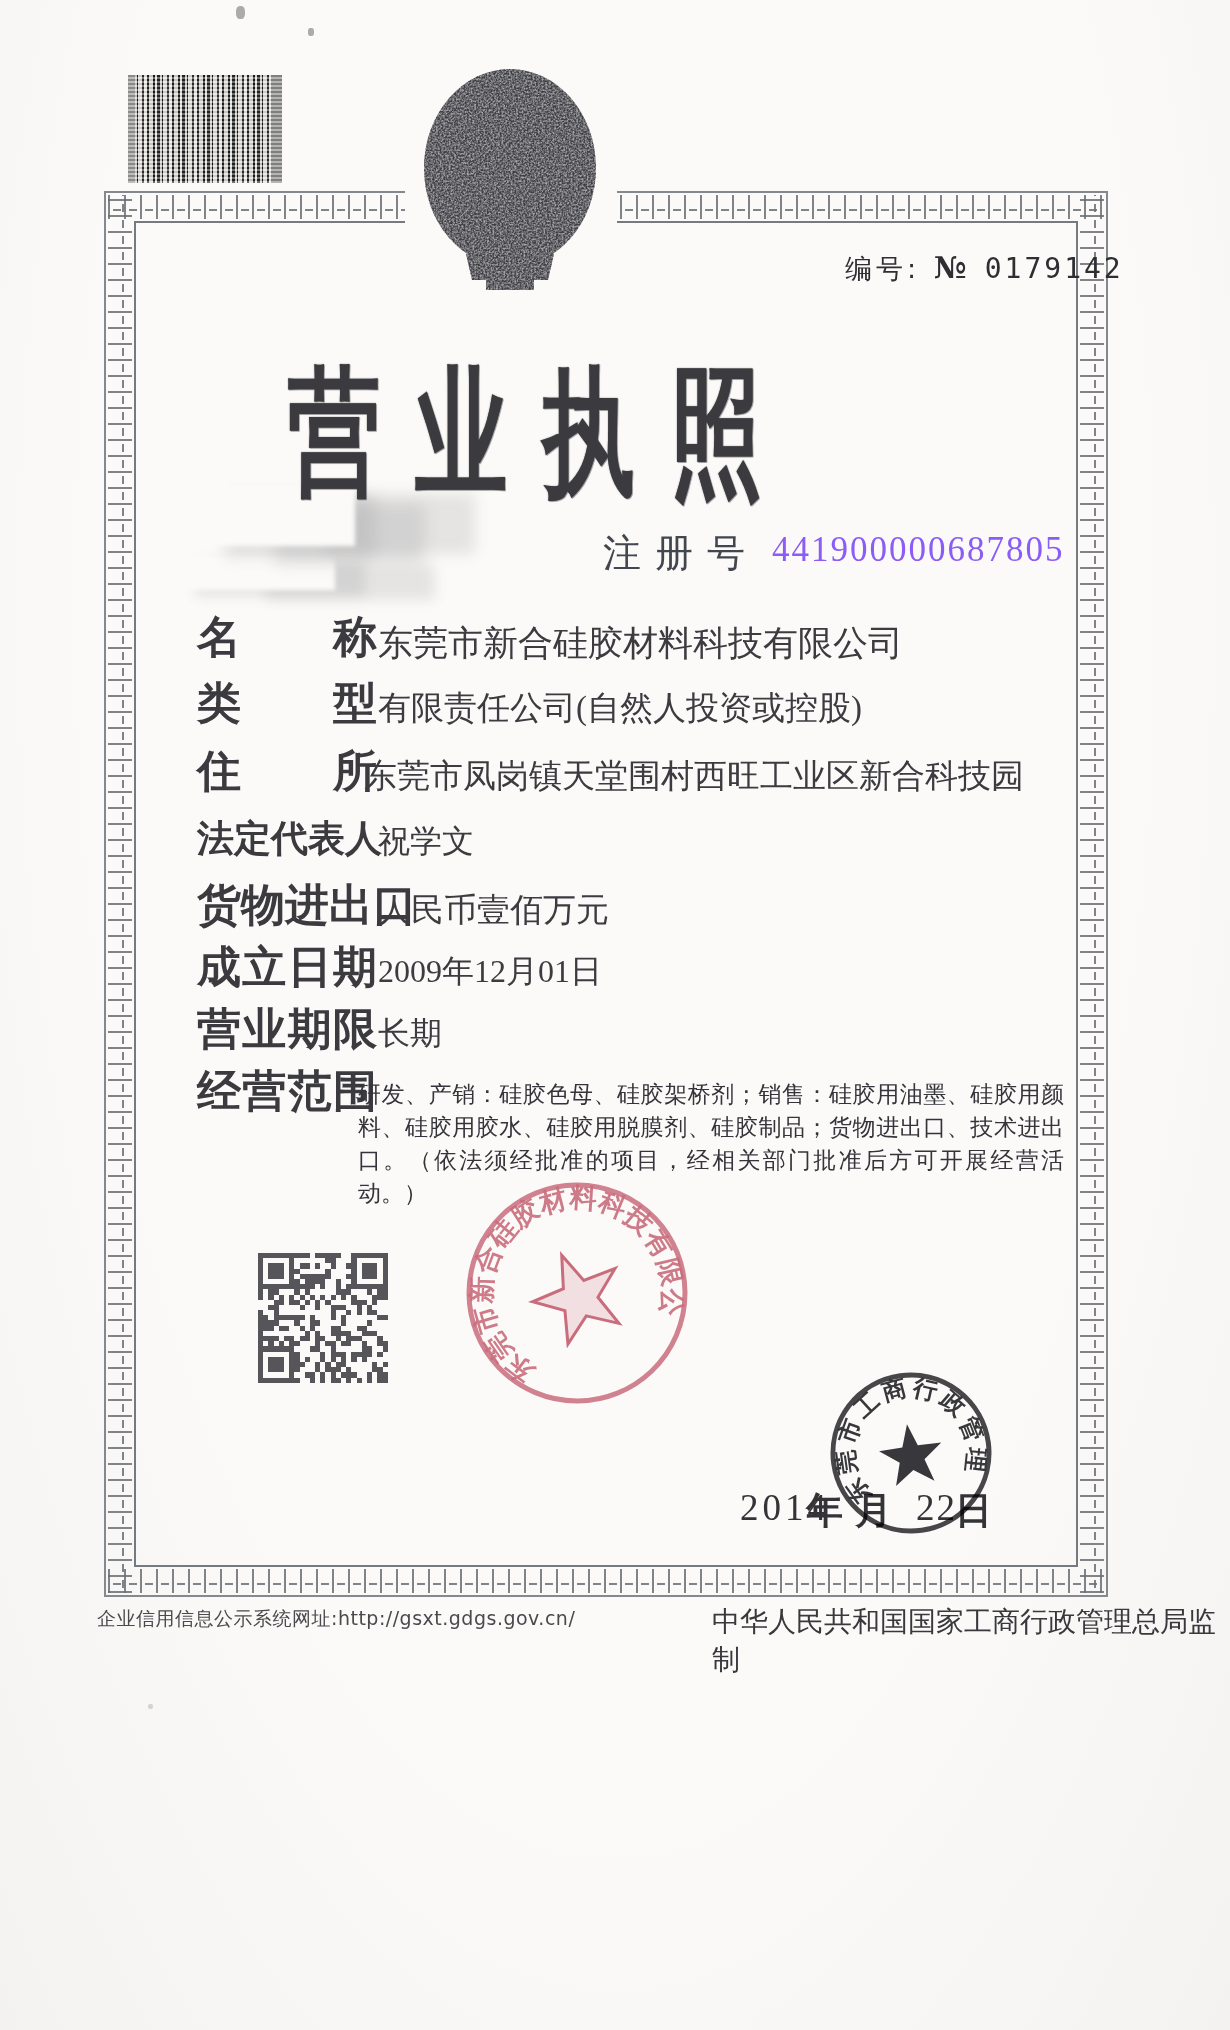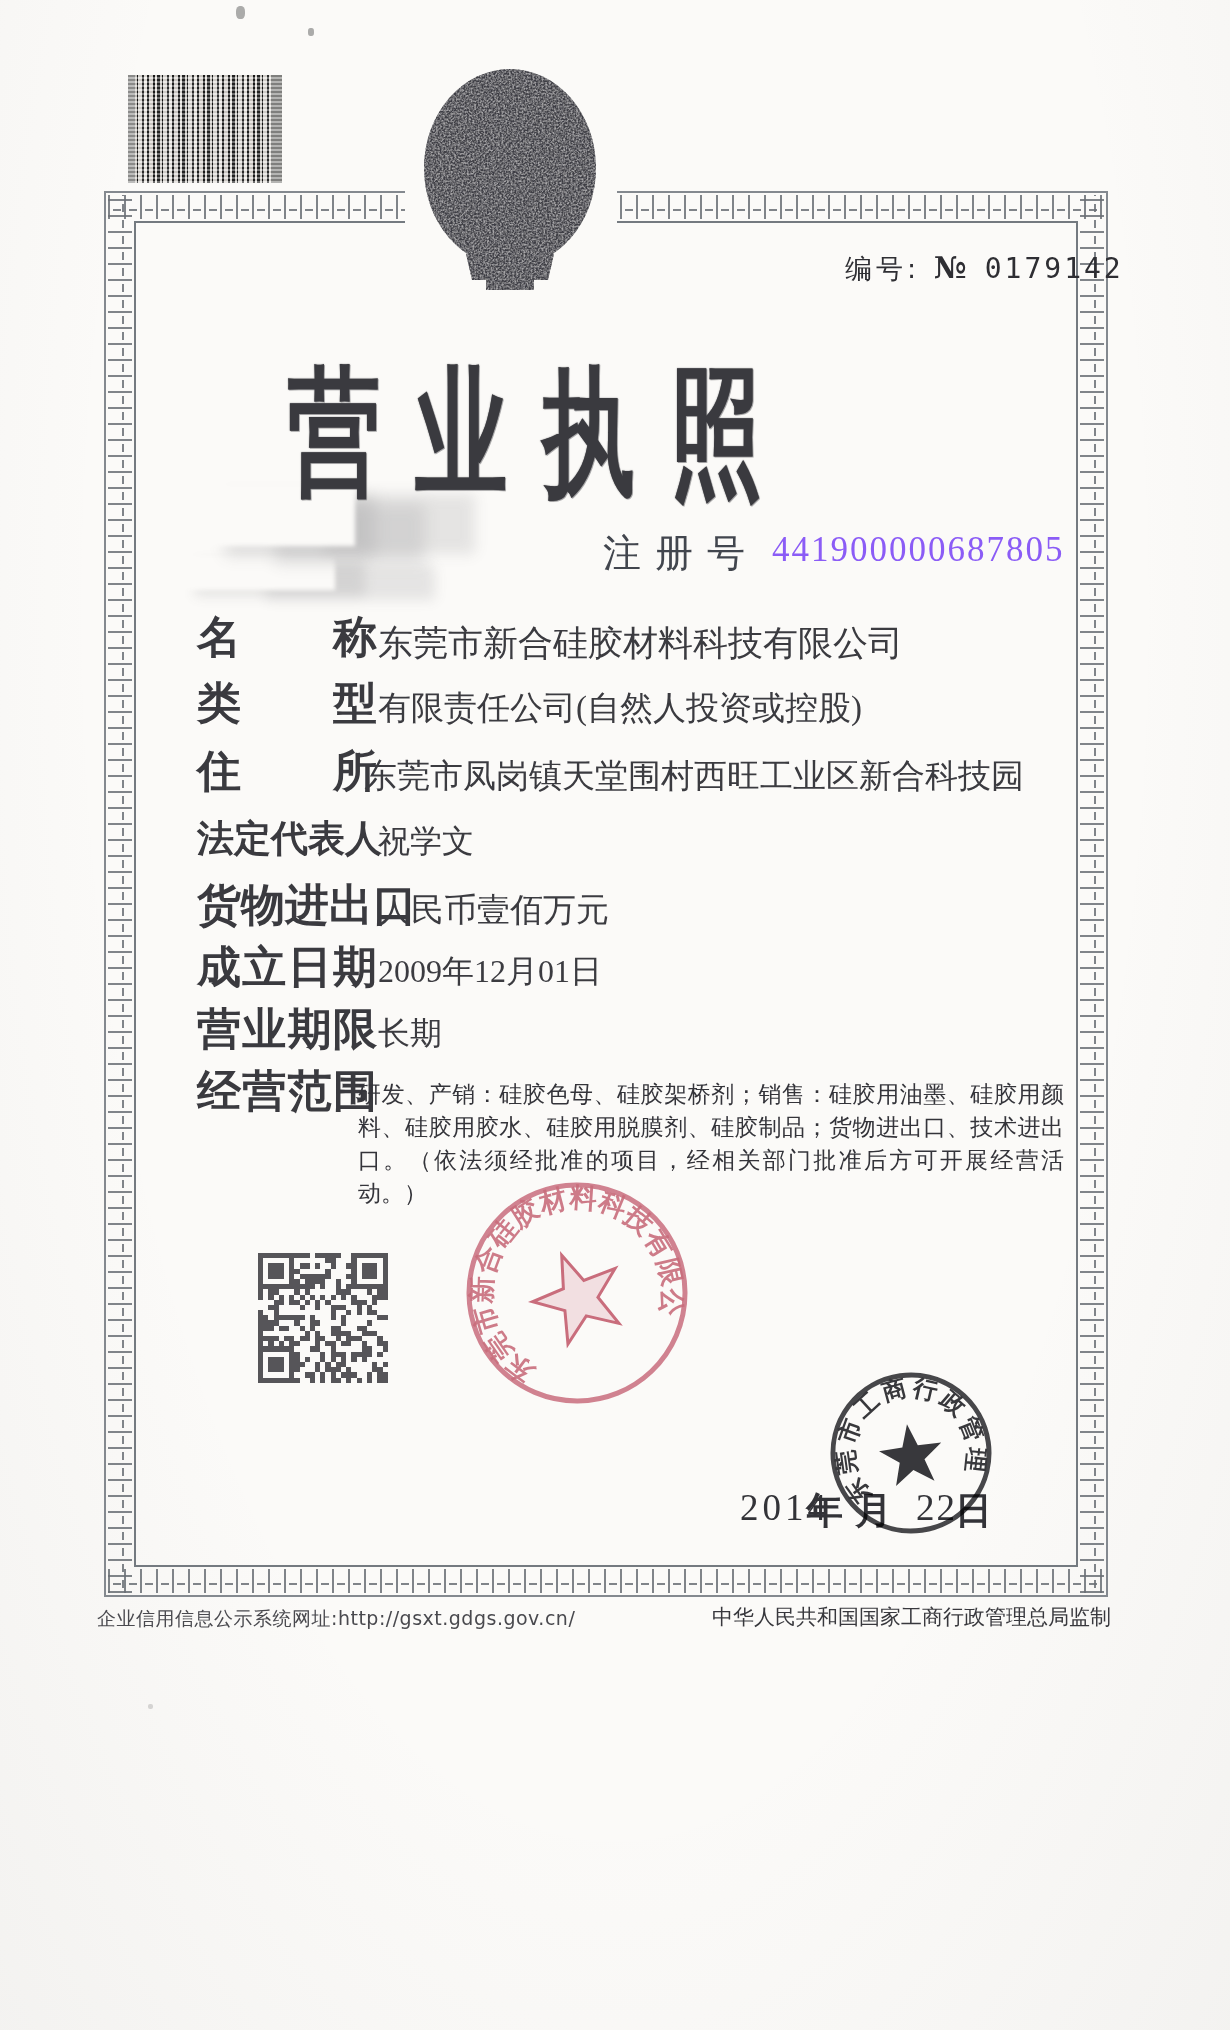--- a/index.html
+++ b/index.html
@@ -77,21 +77,21 @@
   .dateline{position:absolute;top:1486px;left:0;width:1011px;height:44px;z-index:4;
             font-family:"Liberation Serif","DejaVu Serif",serif;color:#333338;}
   .dateline span{position:absolute;font-size:37px;white-space:nowrap;}
   .d-year{left:740px;letter-spacing:4px;}
   .d-yu{left:806px;font-size:39px;font-weight:600;font-family:"DejaVu Sans",sans-serif;}
   .d-mu{left:855px;font-size:39px;font-weight:600;font-family:"DejaVu Sans",sans-serif;}
   .d-day{left:916px;letter-spacing:2px;}
   .d-du{left:955px;font-size:39px;font-weight:600;font-family:"DejaVu Sans",sans-serif;}
   
   .footer-left{position:absolute;left:97px;top:1606px;font-size:19px;color:#49494e;letter-spacing:.5px;z-index:4;}
-  .footer-right{position:absolute;left:712px;top:1603px;font-size:21px;font-weight:500;color:#38383d;z-index:4;}
+  .footer-right{position:absolute;left:712px;top:1603px;font-size:28px;font-weight:500;color:#38383d;z-index:4;}
 </style>
 </head>
 <body>
 
 <div class="page">
 
   <div class="speck" style="left:236px;top:6px;width:9px;height:13px;"></div>
   <div class="speck" style="left:308px;top:28px;width:6px;height:8px;"></div>
   <div class="speck" style="left:148px;top:1704px;width:5px;height:5px;opacity:.25;"></div>
   <div class="ghost" style="left:205px;top:486px;width:150px;height:60px;

